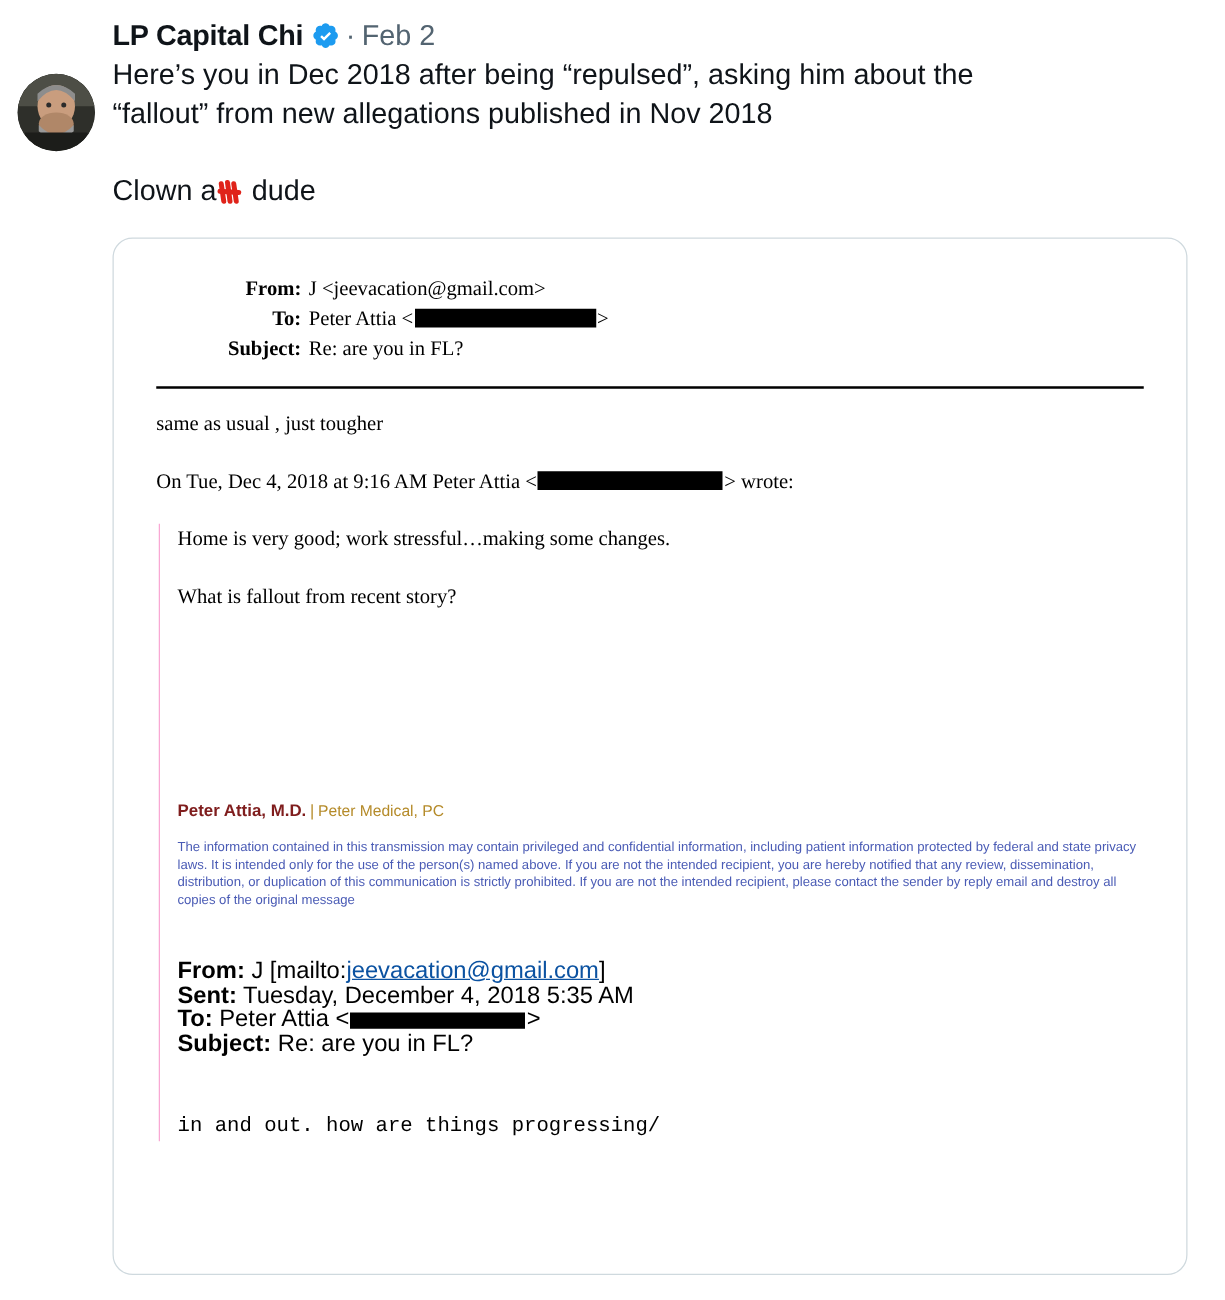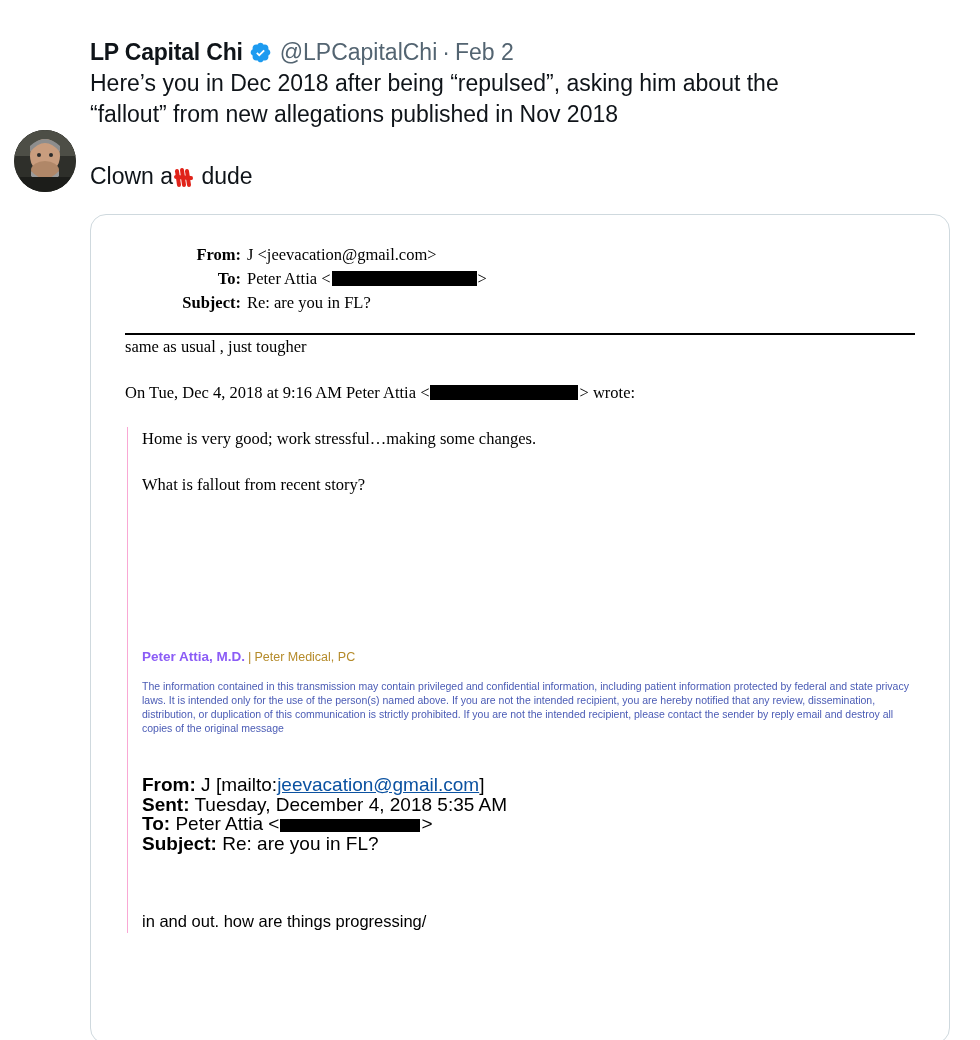--- a/index.html
+++ b/index.html
@@ -17,22 +17,21 @@
 
   .tweet {
     position: relative;
     padding: 12px 14px 0 14px;
     box-sizing: border-box;
     width: 980px;
   }
 
   .tweet-header {
     display: flex;
-    align-items: flex-end;
-    margin-top: 24px;
+    align-items: center;
   }
 
   .avatar {
     width: 62px;
     height: 62px;
     border-radius: 50%;
     flex: 0 0 62px;
     overflow: hidden;
     background: #3a3b36;
     position: relative;
@@ -157,20 +156,21 @@
     border: none;
     border-top: 2.5px solid #000;
     margin: 18px 36px 0 0;
     margin-left: 0;
     width: 790px;
   }
 
   .email-body {
     font-size: 16.5px;
     line-height: 24px;
+    padding-top: 16px;
   }
   .email-body p {
     margin: 0 0 22px 0;
   }
 
   .quote-block {
     border-left: 1px solid #f9a8d4;
     padding-left: 14px;
     margin-left: 2px;
     margin-top: 4px;
@@ -183,21 +183,21 @@
     height: 130px;
   }
 
   .signature {
     font-family: "Liberation Sans", sans-serif;
     font-size: 13px;
     line-height: 16px;
   }
   .sig-name {
     font-weight: bold;
-    color: #8b5cf6;
+    color: #7f1d1d;
     font-size: 13.5px;
   }
   .sig-pipe {
     color: #b58b2a;
     margin: 0 3px;
   }
   .sig-org {
     color: #b58b2a;
     font-size: 12.5px;
   }
@@ -217,23 +217,23 @@
     line-height: 19.5px;
     color: #000;
   }
   .fwd-block .k { font-weight: bold; }
   .link-blue {
     color: #0b52a1;
     text-decoration: underline;
   }
 
   .tail-line {
-    font-family: Liberation Sans, sans-serif;
+    font-family: Liberation Mono, monospace;
     font-size: 16.5px;
-    margin-top: 56px;
+    margin-top: 44px;
   }
 </style>
 </head>
 <body>
 
 <div class="tweet">
 
   <div class="tweet-header">
 
     <div class="avatar">
@@ -259,21 +259,20 @@
 
     <div class="header-text">
       <div class="name-row">
         <span class="display-name">LP Capital Chi</span>
         <span class="verified">
           <svg width="23" height="23" viewBox="0 0 24 24" xmlns="http://www.w3.org/2000/svg">
             <path fill="#1d9bf0" d="M22.25 12c0-1.43-.88-2.67-2.19-3.34.46-1.39.2-2.9-.81-3.91s-2.52-1.27-3.91-.81C14.67 2.63 13.43 1.75 12 1.75s-2.67.88-3.34 2.19c-1.39-.46-2.9-.2-3.91.81s-1.27 2.52-.81 3.91C2.63 9.33 1.75 10.57 1.75 12s.88 2.67 2.19 3.34c-.46 1.39-.2 2.9.81 3.91s2.52 1.27 3.91.81c.67 1.31 1.91 2.19 3.34 2.19s2.67-.88 3.34-2.19c1.39.46 2.9.2 3.91-.81s1.27-2.52.81-3.91c1.31-.67 2.19-1.91 2.19-3.34z"></path>
             <path fill="#fff" d="M10.68 16.28l-3.2-3.2 1.41-1.41 1.79 1.79 4.43-4.43 1.41 1.41-5.84 5.84z"></path>
           </svg>
         </span>
-        <span class="handle">@LPCapitalChi</span>
         <span class="dot-sep">·</span>
         <span class="date">Feb 2</span>
       </div>
 
       <div class="tweet-body">
         <p>Here’s you in Dec 2018 after being “repulsed”, asking him about the</p>
         <p>“fallout” from new allegations published in Nov 2018</p>
         <div class="para-gap"></div>
         <p>
           <span>Clown a</span><span class="redact-inline"><svg class="scribble" width="22" height="22" viewBox="0 0 22 22" xmlns="http://www.w3.org/2000/svg">

